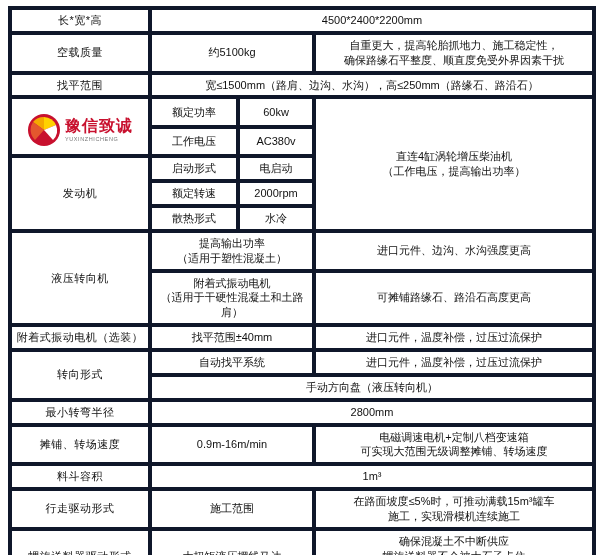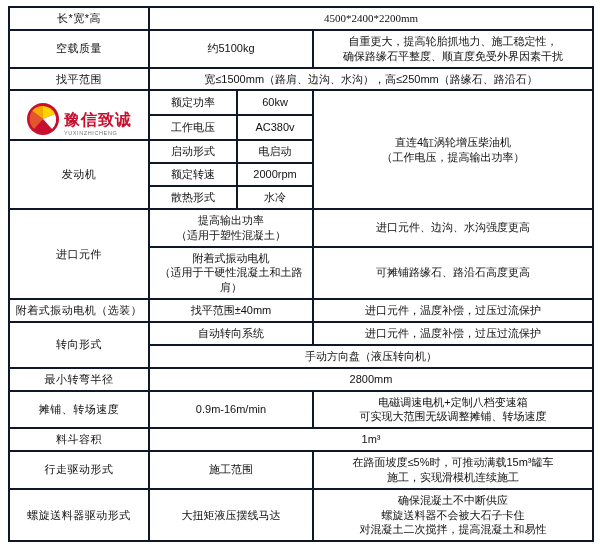--- a/index.html
+++ b/index.html
@@ -14,46 +14,46 @@
     width:600px;height:555px;
     box-sizing:border-box;
     padding:6px 8px 0 8px;
   }
   table.spec{
     width:584px;
     border-collapse:collapse;
     table-layout:fixed;
   }
   table.spec td{
-    border:2px solid #0f172a;
+    border:4px solid #0f172a;
     text-align:center;
     vertical-align:middle;
     font-size:11px;
     line-height:1.35;
     padding:3px 0;
     color:#111;
   }
   td.label{
     font-size:12px;
     letter-spacing:0.5px;
   }
   td.big{
     font-size:12.5px;
-    font-family:Liberation Serif, serif;
   }
   .two-line{font-size:11px;line-height:1.45;}
   .logo-cell{
     padding:2px 0;
   }
   .logo-wrap{
     display:flex;
-    align-items:flex-end;
+    align-items:center;
     justify-content:center;
     gap:4px;
     height:42px;
+    margin-top:7px;
   }
   .logo-mark{
     width:34px;height:34px;
     position:relative;
     flex:0 0 auto;
   }
   .logo-mark svg{display:block;}
   .logo-text{
     display:flex;
     flex-direction:column;
@@ -141,40 +141,40 @@
       <tr>
         <td>额定转速</td>
         <td>2000rpm</td>
       </tr>
       <tr>
         <td>散热形式</td>
         <td>水冷</td>
       </tr>
 
       <tr>
-        <td class="label" rowspan="2">进口元件</td>
+        <td class="label" rowspan="2">液压转向机</td>
         <td colspan="2" class="two-line" style="white-space:pre-line">提高输出功率
 （适用于塑性混凝土）</td>
         <td>进口元件、边沟、水沟强度更高</td>
       </tr>
       <tr>
         <td colspan="2" class="two-line" style="white-space:pre-line">附着式振动电机
 （适用于干硬性混凝土和土路肩）</td>
         <td>可摊铺路缘石、路沿石高度更高</td>
       </tr>
 
       <tr>
         <td class="label">附着式振动电机（选装）</td>
         <td colspan="2">找平范围±40mm</td>
         <td>进口元件，温度补偿，过压过流保护</td>
       </tr>
 
       <tr>
         <td class="label" rowspan="2">转向形式</td>
-        <td colspan="2">自动转向系统</td>
+        <td colspan="2">自动找平系统</td>
         <td>进口元件，温度补偿，过压过流保护</td>
       </tr>
       <tr>
         <td colspan="3">手动方向盘（液压转向机）</td>
       </tr>
 
       <tr>
         <td class="label">最小转弯半径</td>
         <td colspan="3">2800mm</td>
       </tr>

